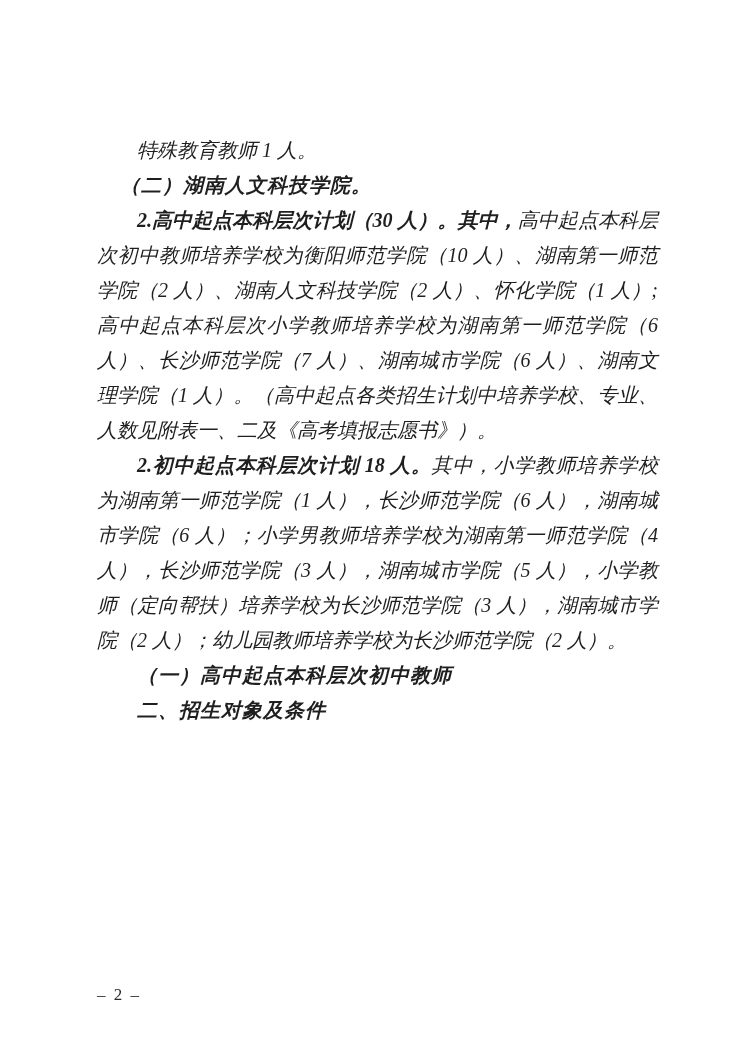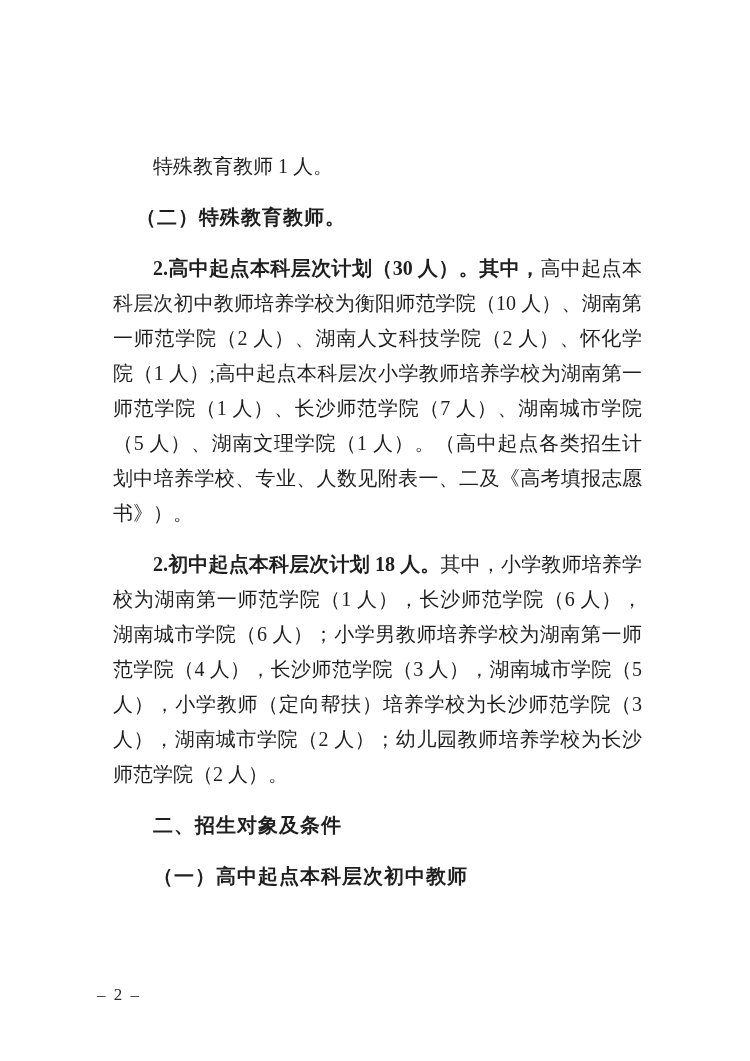--- a/index.html
+++ b/index.html
@@ -19,23 +19,24 @@
   .text-block {
     position: absolute;
     left: 97px;
     top: 133px;
     width: 561px;
     font-size: 20px;
     line-height: 35px;
     text-align: justify;
   }
   .line {
-    margin: 16px;
+    margin: 0;
     padding: 0;
     text-indent: 2em;
+    font-style: italic;
   }
   .seg { font-weight: normal; }
   .seg.bold { font-weight: bold; }
   .h-kai {
     font-weight: bold;
     letter-spacing: 1px;
   }
   .h-kai.tight {
     text-indent: 1.15em;
   }
@@ -57,29 +58,29 @@
 </style>
 </head>
 <body>
 
 <div class="page">
 
   <div class="text-block">
 
     <p class="line"><span class="seg">特殊教育教师 1 人。</span></p>
 
-    <p class="line h-kai tight"><span class="seg bold">（二）特殊教育教师。</span></p>
+    <p class="line h-kai tight"><span class="seg bold">（二）湖南人文科技学院。</span></p>
 
-    <p class="line"><span class="seg bold">2.高中起点本科层次计划（30 人）。其中，</span><span class="seg">高中起点本科层次初中教师培养学校为衡阳师范学院（10 人）、湖南第一师范学院（2 人）、湖南人文科技学院（2 人）、怀化学院（1 人）;高中起点本科层次小学教师培养学校为湖南第一师范学院（1 人）、长沙师范学院（7 人）、湖南城市学院（5 人）、湖南文理学院（1 人）。（高中起点各类招生计划中培养学校、专业、人数见附表一、二及《高考填报志愿书》）。</span></p>
+    <p class="line"><span class="seg bold">2.高中起点本科层次计划（30 人）。其中，</span><span class="seg">高中起点本科层次初中教师培养学校为衡阳师范学院（10 人）、湖南第一师范学院（2 人）、湖南人文科技学院（2 人）、怀化学院（1 人）;高中起点本科层次小学教师培养学校为湖南第一师范学院（6 人）、长沙师范学院（7 人）、湖南城市学院（6 人）、湖南文理学院（1 人）。（高中起点各类招生计划中培养学校、专业、人数见附表一、二及《高考填报志愿书》）。</span></p>
 
     <p class="line"><span class="seg bold">2.初中起点本科层次计划 18 人。</span><span class="seg">其中，小学教师培养学校为湖南第一师范学院（1 人），长沙师范学院（6 人），湖南城市学院（6 人）；小学男教师培养学校为湖南第一师范学院（4 人），长沙师范学院（3 人），湖南城市学院（5 人），小学教师（定向帮扶）培养学校为长沙师范学院（3 人），湖南城市学院（2 人）；幼儿园教师培养学校为长沙师范学院（2 人）。</span></p>
 
 
+    <p class="line h-kai"><span class="seg bold">（一）高中起点本科层次初中教师</span></p>
+
     <p class="line h-hei"><span class="seg bold">二、招生对象及条件</span></p>
-
-    <p class="line h-kai"><span class="seg bold">（一）高中起点本科层次初中教师</span></p>
 
 
   </div>
 
   <div class="footer-pageno">– 2 –</div>
 
 </div>
 
 </body></html>

